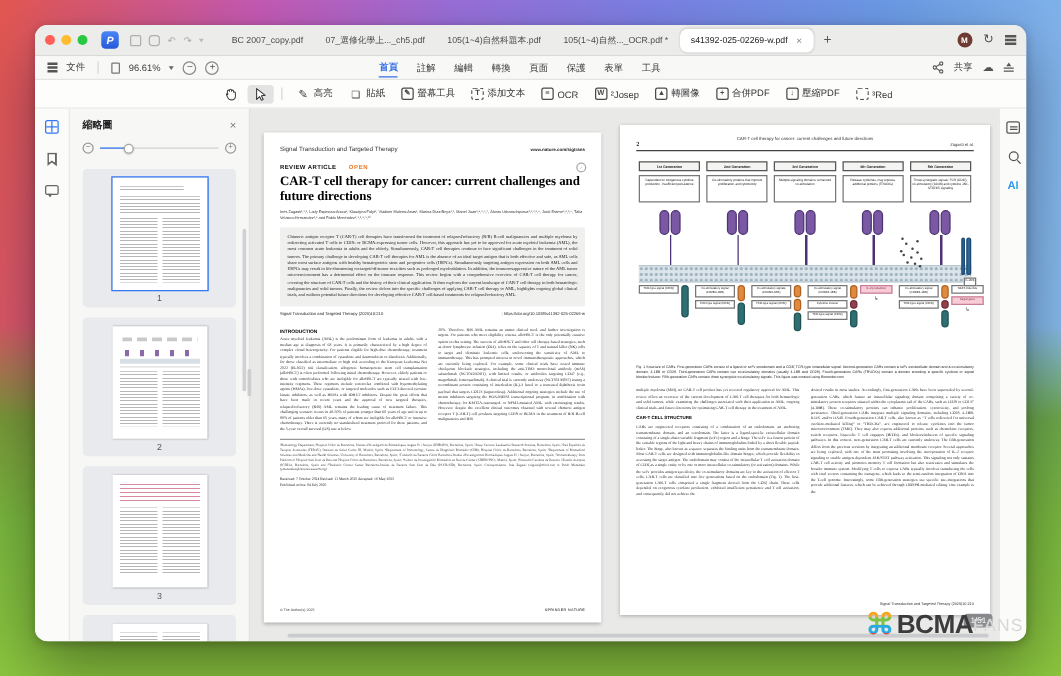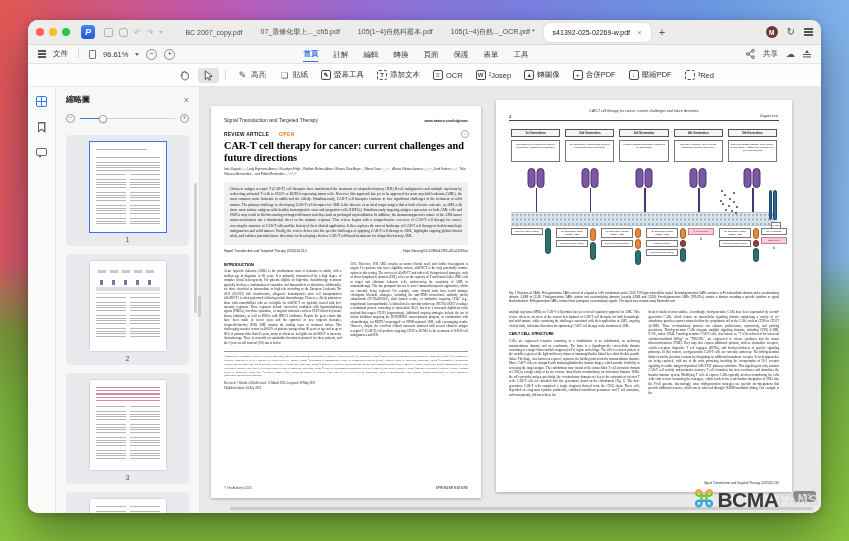--- a/index.html
+++ b/index.html
@@ -583,20 +583,25 @@
           </div>
           <div class="col">desired results in most studies. Accordingly, first-generation CARs have been superseded by second-generation CARs, which feature an intracellular signaling domain comprising a variety of co-stimulatory protein receptors situated within the cytoplasmic tail of the CARs, such as CD28 or CD137 (4-1BB). These co-stimulatory proteins can enhance proliferation, cytotoxicity, and prolong persistence. Third-generation CARs integrate multiple signaling domains, including CD28, 4-1BB, ICOS, and/or OX40. Fourth-generation CAR-T cells, also known as “T cells redirected for universal cytokine-mediated killing” or “TRUCKs”, are engineered to release cytokines into the tumor microenvironment (TME). They may also express additional proteins, such as chemokine receptors, switch receptors, bispecific T cell engagers (BiTEs), and blockers/inducers of specific signaling pathways. In this context, next-generation CAR-T cells are currently underway. The fifth-generation differs from the previous versions by integrating an additional membrane receptor. Several approaches are being explored, with one of the most promising involving the incorporation of IL-2 receptor signaling to enable antigen-dependent JAK/STAT pathway activation. This signaling not only sustains CAR-T cell activity and promotes memory T cell formation but also reactivates and stimulates the broader immune system. Modifying T cells to express CARs typically involves transducing the cells with viral vectors containing the transgene, which leads to the semi-random integration of DNA into the T-cell genome. Interestingly, some fifth-generation strategies use specific site-integrations that provide additional features, which can be achieved through CRISPR-mediated editing. One example is the</div>
         </div>
         <div class="p2footer">Signal Transduction and Targeted Therapy (2025)10:210</div>
       </div>
 
       <span class="pagebadge">1/51</span>
       <span class="hscroll"></span>
     </div>
 
+    <div class="rrail">
+      <span class="noteicon"></span>
+      <span class="searchicon"></span>
+      <span class="ailabel">AI</span>
+    </div>
   </div>
 </div>
 
 <div class="watermark">
   <span class="wcmd">⌘</span>
   <span class="wapple">BCMA</span>
   <span class="wfans">FANS</span>
 </div>
 
 </body></html>

